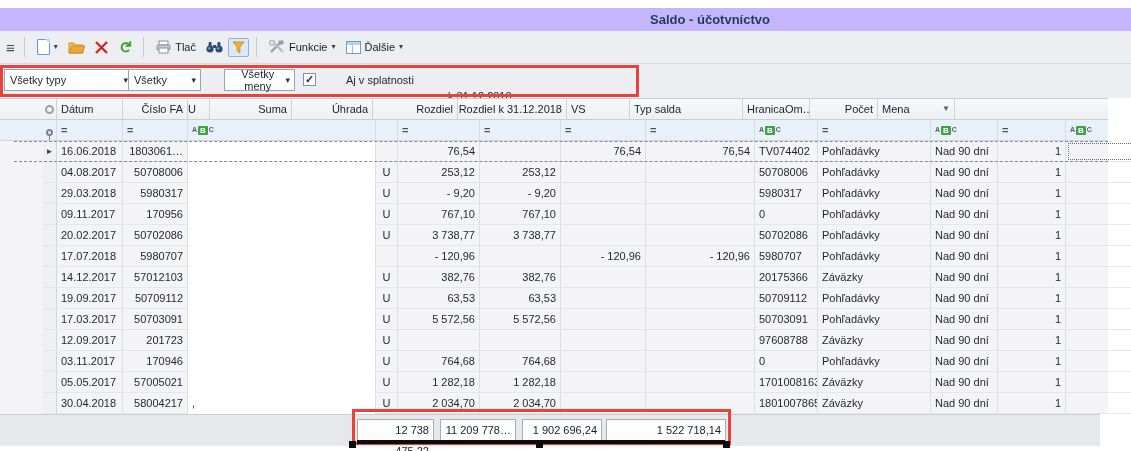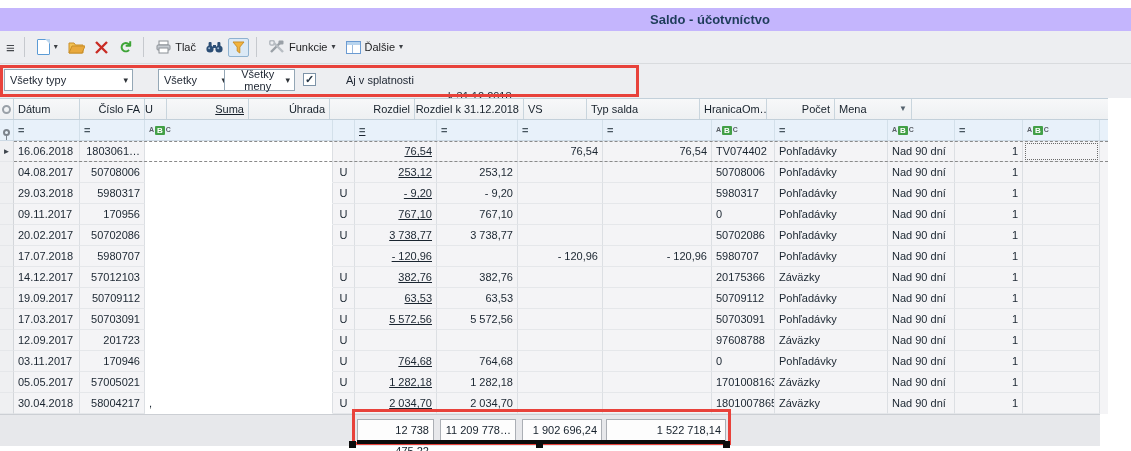--- a/index.html
+++ b/index.html
@@ -40,30 +40,30 @@
 
   
   .annot{position:absolute;border:3px solid #e8423b;box-sizing:border-box;z-index:30;pointer-events:none;}
   .annot1{left:0;top:65px;width:639px;height:32px;}
   .annot2{left:352px;top:409px;width:379px;height:36px;}
   .annot2-line{position:absolute;left:357px;top:440px;width:368px;height:4px;background:#0c0c0c;z-index:31;}
   .handle{position:absolute;width:7px;height:7px;background:#0c0c0c;z-index:32;}
 
   
   .grid{position:absolute;left:0;top:98px;width:1100px;}
-  .grow{display:flex;width:1108px;box-sizing:border-box;}
+  .grow{display:flex;width:1108px;box-sizing:border-box;padding-left:43px;}
   .cell{box-sizing:border-box;padding:0 4px;overflow:hidden;white-space:nowrap;flex:none;}
   .a-right{text-align:right;}
   
   .col-ind{width:14px;padding:0;}
   .col-datum{width:66px;}
   .col-cislo{width:65px;}
   .col-org{width:188px;}
   .col-u{width:22px;text-align:center;padding:0;}
-  .col-suma{width:82px;text-decoration:underline;}
+  .col-suma{width:82px;}
   .col-uhrada{width:81px;}
   .col-rozdiel{width:85px;}
   .col-rozdiel_k{width:109px;}
   .col-vs{width:63px;}
   .col-typ{width:113px;}
   .col-hranica{width:67px;}
   .col-pocet{width:68px;}
   .col-mena{width:77px;}
 
   .hrow{height:22px;border-top:1px solid #c3d0da;border-bottom:1px solid #c3d0da;background:linear-gradient(#f7f8f9,#eef0f2);}
@@ -176,21 +176,21 @@
     <span class="tb-label">Ďalšie</span>
     <span class="caret">▾</span>
   </span>
 </div>
 
 <div class="filterbar">
   <div class="combo" style="left:4px;width:129px;">
     <span>Všetky typy</span>
     <span class="caret">▾</span>
   </div>
-  <div class="combo" style="left:158px;width:73px;">
+  <div class="combo" style="left:128px;width:73px;">
     <span>Všetky</span>
     <span class="caret">▾</span>
   </div>
   <div class="combo" style="left:224px;width:71px;text-align:center;">
     <span>Všetky meny</span>
     <span class="caret">▾</span>
   </div>
   <div class="checkbox">✓</div>
   <div class="cb-label">Aj v splatnosti</div>
   <div class="fdate">k 31.12.2018</div>

